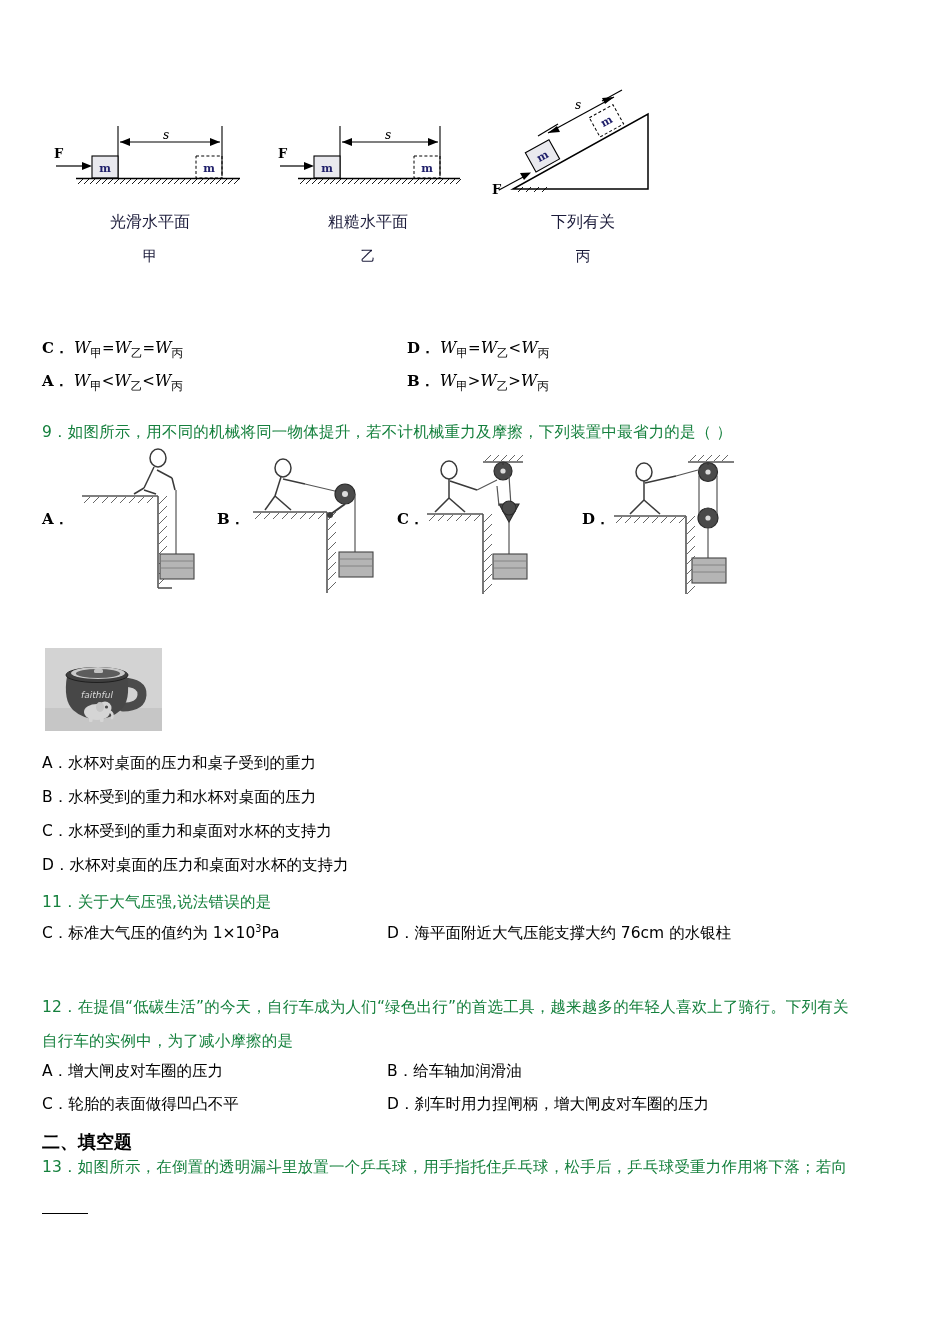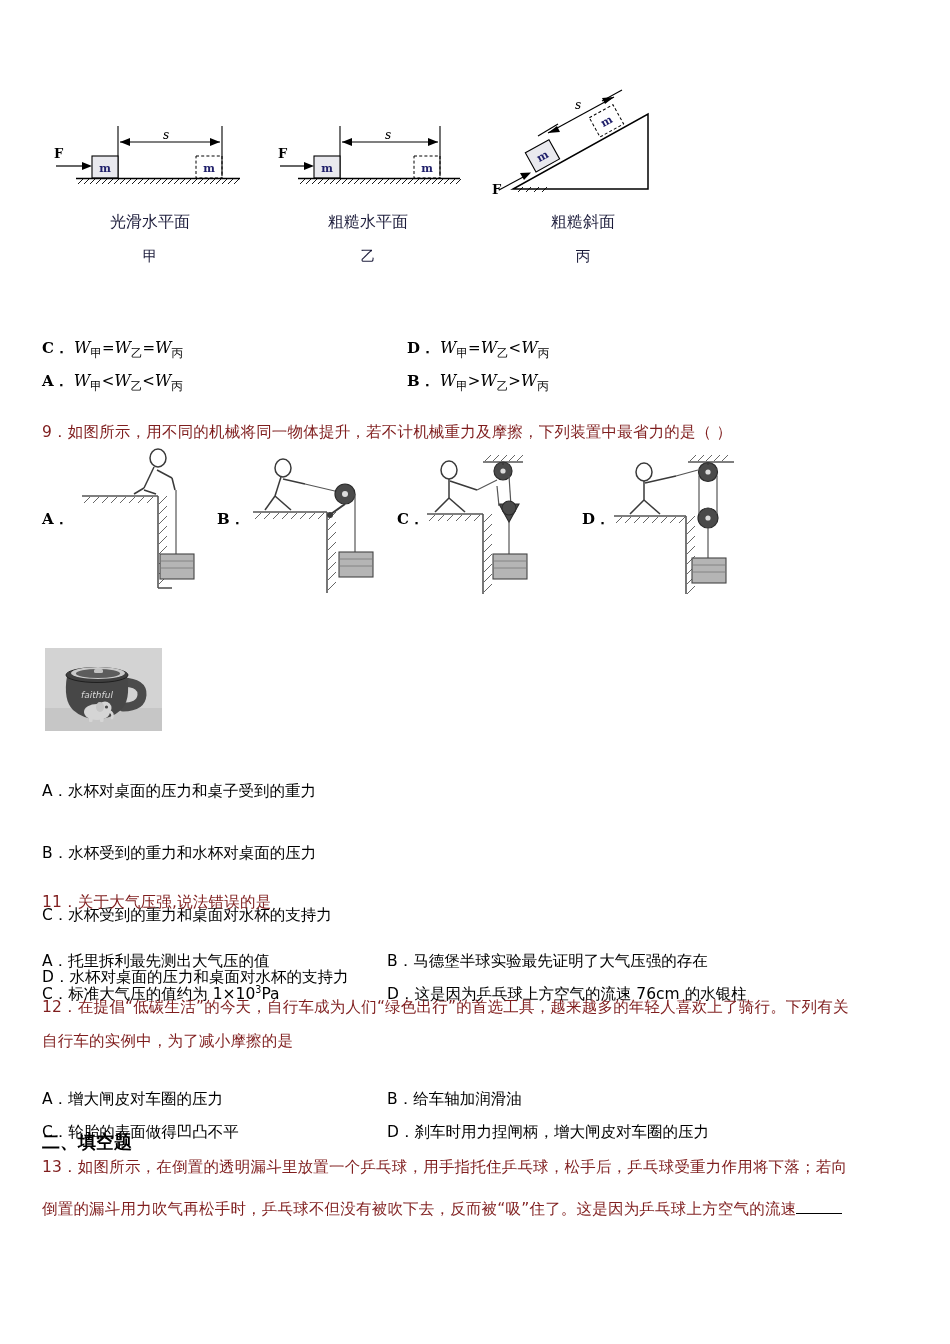--- a/index.html
+++ b/index.html
@@ -20,29 +20,28 @@
     left: 0; top: 0;
     width: 950px;
     height: 1344px;
   }
 
   
   .qtext {
     font-family: "DejaVu Sans", "Liberation Sans", sans-serif;
     font-size: 15.5px;
     line-height: 1.55;
-    color: #7f1d1d;
+    color: #15803d;
     letter-spacing: .2px;
   }
   .opt {
     font-family: "DejaVu Sans", "Liberation Sans", sans-serif;
     font-size: 15.5px;
     line-height: 1.5;
     color: #000;
-    margin-top: 28px;
   }
   .opt-ser {
     font-family: "DejaVu Serif", "Liberation Serif", serif;
     font-weight: bold;
     font-size: 15px;
   }
   .sect-title {
     font-family: "DejaVu Sans", "Liberation Sans", sans-serif;
     font-size: 18px;
     font-weight: bold;
@@ -287,21 +286,21 @@
         <polygon points="136,13 124,14 127,20" fill="#000"></polygon>
         <text x="100" y="25" font-size="12" font-family="DejaVu Serif, serif" font-style="italic" text-anchor="middle" fill="#000">s</text>
 
         <g stroke="#000" stroke-width=".9">
           <line x1="40" y1="108" x2="45" y2="103"></line>
             <line x1="48" y1="108" x2="53" y2="103"></line>
           <line x1="56" y1="108" x2="61" y2="103"></line>
             <line x1="64" y1="108" x2="69" y2="103"></line>
         </g>
       </svg>
-      <div class="fig-caption" style="top:128px;">粗糙斜面</div>
+      <div class="fig-caption" style="top:128px;">下列有关</div>
       <div class="fig-label" style="top:163px;">丙</div>
     </div>
   </div>
 
   <div id="q8-options">
     <div class="optrow">
       <div class="optcell left">
         <span class="opt-ser">C．</span>
         <span class="wexpr">
           <span>W</span><span class="wsub">甲</span><span class="wop">=</span><span>W</span><span class="wsub">乙</span><span class="wop">=</span><span>W</span><span class="wsub">丙</span>
@@ -573,26 +572,22 @@
   <div id="q10-options">
     <div class="q10row opt">A．水杯对桌面的压力和桌子受到的重力</div>
     <div class="q10row opt">B．水杯受到的重力和水杯对桌面的压力</div>
     <div class="q10row opt">C．水杯受到的重力和桌面对水杯的支持力</div>
     <div class="q10row opt">D．水杯对桌面的压力和桌面对水杯的支持力</div>
   </div>
 
   <div id="q11-stem" class="qtext">11．关于大气压强,说法错误的是</div>
   <div id="q11-options">
     <div class="tworow">
-      <div class="left opt">A．托里拆利最先测出大气压的值</div>
-      <div class="right opt">B．马德堡半球实验最先证明了大气压强的存在</div>
-    </div>
-    <div class="tworow">
       <div class="left opt"><span>C．标准大气压的值约为 1×10</span><sup>3</sup><span>Pa</span></div>
-      <div class="right opt">D．这是因为乒乓球上方空气的流速 76cm 的水银柱</div>
+      <div class="right opt">D．海平面附近大气压能支撑大约 76cm 的水银柱</div>
     </div>
   </div>
 
   <div id="q12-stem">
     <div class="qtext">12．在提倡“低碳生活”的今天，自行车成为人们“绿色出行”的首选工具，越来越多的年轻人喜欢上了骑行。下列有关</div>
     <div class="qtext" style="margin-top:10px;">自行车的实例中，为了减小摩擦的是</div>
   </div>
   <div id="q12-options">
     <div class="tworow">
       <div class="left opt">A．增大闸皮对车圈的压力</div>
@@ -600,16 +595,16 @@
     </div>
     <div class="tworow">
       <div class="left opt">C．轮胎的表面做得凹凸不平</div>
       <div class="right opt">D．刹车时用力捏闸柄，增大闸皮对车圈的压力</div>
     </div>
   </div>
 
   <div id="sec2-title" class="sect-title">二、填空题</div>
   <div id="q13-stem">
     <div class="qtext">13．如图所示，在倒置的透明漏斗里放置一个乒乓球，用手指托住乒乓球，松手后，乒乓球受重力作用将下落；若向</div>
-    <div class="qtext" style="margin-top:18px;"><span>倒置的漏斗用力吹气再松手时，乒乓球不但没有被吹下去，反而被“吸”住了。这是因为乒乓球上方空气的流速</span><span class="blankline"></span></div>
+    <div class="qtext" style="margin-top:18px;"><span class="blankline"></span></div>
   </div>
 
 </div>
 
 </body></html>

